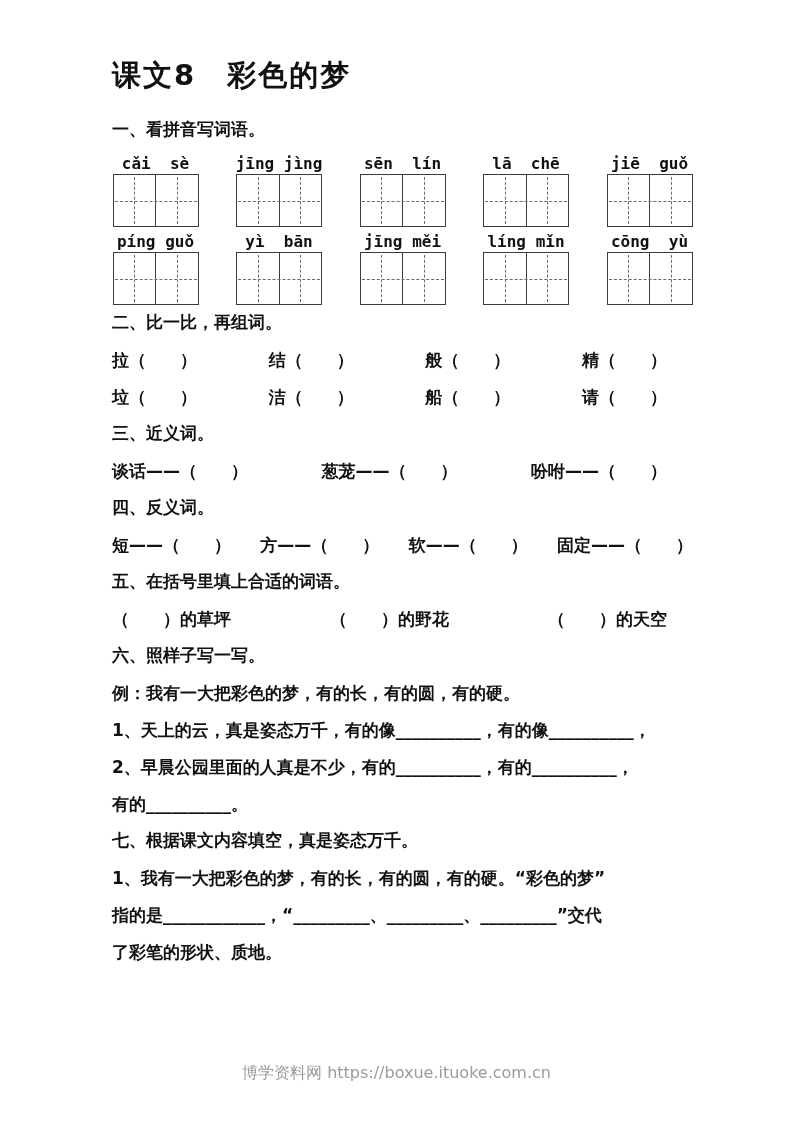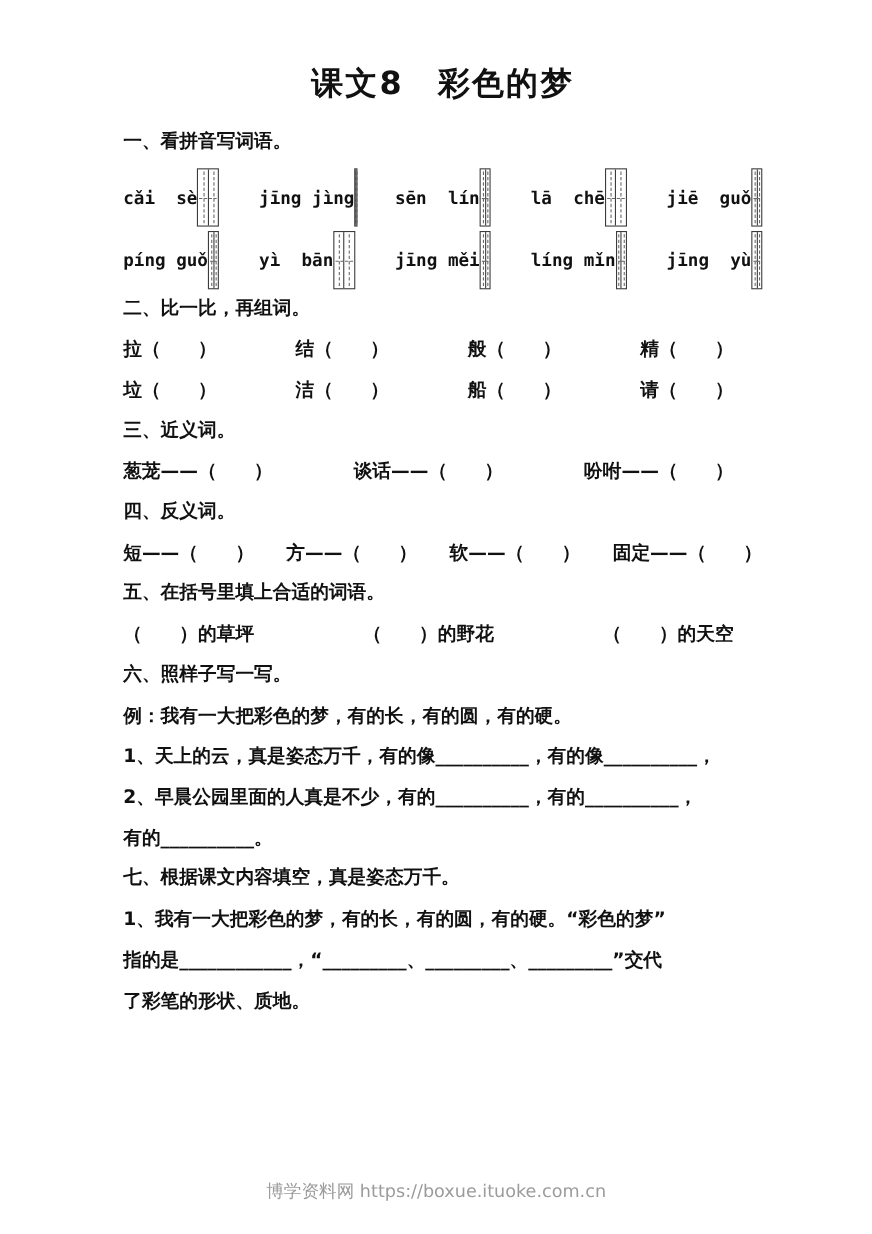--- a/index.html
+++ b/index.html
@@ -11,21 +11,20 @@
     padding: 50px 100px 0 112px;
     background: #ffffff;
     color: #111111;
     font-family: "DejaVu Sans", "Liberation Sans", sans-serif;
     font-weight: 700;
     font-size: 17px;
     overflow: hidden;
   }
   .title {
     margin: 6px 0 16px 0;
-    text-align: center;
     font-size: 29px;
     font-weight: 700;
     letter-spacing: 2px;
     white-space: pre;
   }
   .heading { line-height: 37px; white-space: pre; font-family: Liberation Mono, monospace; }
   .line    { line-height: 37px; white-space: pre; }
   .flexline {
     display: flex;
     justify-content: space-between;
@@ -36,21 +35,21 @@
 
   
   .pinrow {
     display: flex;
     justify-content: space-between;
     margin-top: 4px;
   }
   .pingroup {
     width: 87px;
     display: flex;
-    flex-direction: row;
+    flex-direction: column;
     align-items: center;
   }
   .pinyin {
     font-family: "DejaVu Sans Mono", "Liberation Mono", monospace;
     font-weight: 700;
     font-size: 16px;
     line-height: 21px;
     white-space: pre;
     text-align: center;
   }
@@ -76,21 +75,21 @@
     position: absolute;
     left: 1px;
     right: 1px;
     top: 50%;
     border-top: 1.3px dashed #6a6a6a;
   }
   .footer {
     position: absolute;
     left: 0;
     right: 0;
-    bottom: 28px;
+    bottom: 38px;
     text-align: center;
     color: #9b9b9b;
     font-weight: 400;
     font-size: 16px;
   }
 </style>
 </head>
 <body>
 
 <div class="page">
@@ -169,21 +168,21 @@
     </div>
     <div class="pingroup">
       <div class="pinyin">líng mǐn</div>
       <div class="tianzige">
           <div class="tz-cell"></div>
           <div class="tz-cell"></div>
           <div class="tz-hline"></div>
         </div>
     </div>
     <div class="pingroup">
-      <div class="pinyin">jīng  yù</div>
+      <div class="pinyin">cōng  yù</div>
       <div class="tianzige">
           <div class="tz-cell"></div>
           <div class="tz-cell"></div>
           <div class="tz-hline"></div>
         </div>
     </div>
   </div>
 
   <div class="heading">二、比一比，再组词。</div>
   <div class="flexline narrow">
@@ -194,22 +193,22 @@
   </div>
   <div class="flexline narrow">
     <span>垃（　　）</span>
     <span>洁（　　）</span>
     <span>船（　　）</span>
     <span>请（　　）</span>
   </div>
 
   <div class="heading">三、近义词。</div>
   <div class="flexline narrow">
+    <span>谈话——（　　）</span>
     <span>葱茏——（　　）</span>
-    <span>谈话——（　　）</span>
     <span>吩咐——（　　）</span>
   </div>
 
   <div class="heading">四、反义词。</div>
   <div class="flexline">
     <span>短——（　　）</span>
     <span>方——（　　）</span>
     <span>软——（　　）</span>
     <span>固定——（　　）</span>
   </div>

